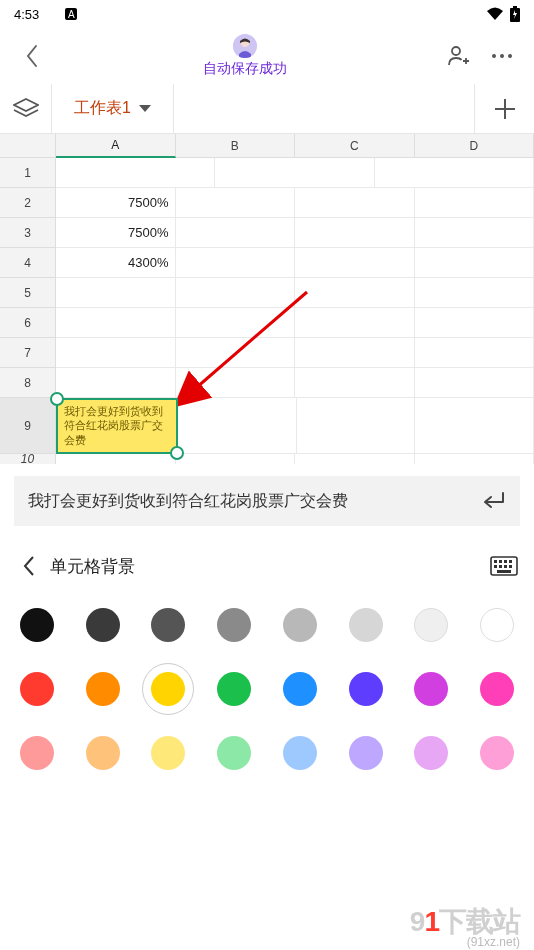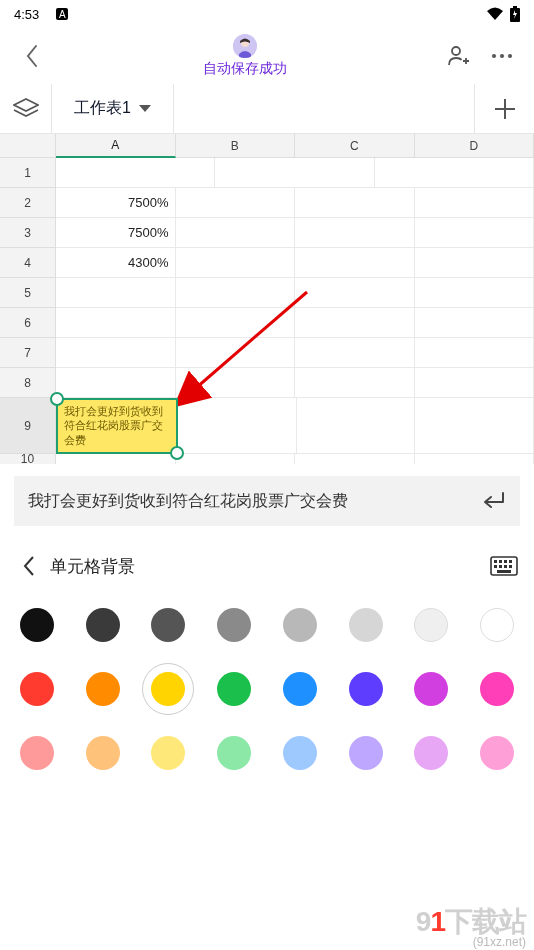--- a/index.html
+++ b/index.html
@@ -1,40 +1,40 @@
 <!DOCTYPE html>
 <html><head>
 <meta charset="utf-8">
 <style>
   * { box-sizing: border-box; margin: 0; padding: 0; }
   body { width: 534px; height: 950px; font-family: -apple-system, "Segoe UI", sans-serif; background: #fff; overflow: hidden; position: relative; }
 
   
   .status-bar { height: 28px; display: flex; align-items: center; padding: 0 14px; font-size: 13px; font-weight: 500; }
-  .status-bar .left { flex: 1; display: flex; gap: 17px; align-items: center; }
+  .status-bar .left { flex: 1; display: flex; gap: 26px; align-items: center; }
   .status-bar .right { display: flex; gap: 6px; align-items: center; }
   .status-a { font-size: 10px; background: #000; color: #fff; width: 12px; height: 12px; display:flex; align-items:center; justify-content:center; border-radius:2px;}
   .wifi-icon, .batt-icon { display: inline-block; }
   .wifi-icon svg, .batt-icon svg { display:block; }
 
   
   .header { height: 56px; display: flex; align-items: center; padding: 0 10px; }
   .back-btn { width: 44px; height: 44px; display:flex; align-items:center; justify-content:center; }
   .header-center { flex:1; display:flex; flex-direction:column; align-items:center; justify-content:center; gap:2px; }
   .avatar { width:24px; height:24px; border-radius:50%; background: linear-gradient(#d6d6ff,#bcb3ef); display:flex; align-items:center; justify-content:center; overflow:hidden;}
   .avatar svg{display:block}
   .save-text { font-size: 14px; color: #6d28d9; }
   .person-btn, .more-btn { width:44px; height:44px; display:flex; align-items:center; justify-content:center; }
   .more-dots { display:flex; gap:4px; }
   .more-dots span { width:4px; height:4px; border-radius:50%; background:#555; }
 
   
   .sheet-tabbar { height: 50px; display:flex; align-items:stretch; border-bottom:1px solid #e6e6e6; }
   .layers-btn { width:52px; display:flex; align-items:center; justify-content:center; border-right:1px solid #e6e6e6; }
-  .sheet-tab { padding: 0 22px; display:flex; align-items:center; gap:8px; font-size:16px; color:#0f172a; border-right:1px solid #e6e6e6;}
+  .sheet-tab { padding: 0 22px; display:flex; align-items:center; gap:8px; font-size:16px; color:#c2410c; border-right:1px solid #e6e6e6;}
   .sheet-tab .caret { width:0; height:0; border-left:6px solid transparent; border-right:6px solid transparent; border-top:7px solid #555; }
   .tab-spacer { flex:1; }
   .add-btn { width:60px; display:flex; align-items:center; justify-content:center; border-left:1px solid #e6e6e6;}
   .add-btn svg { display:block; }
 
   
   .grid { position: relative; }
   .col-headers { display:flex; height:24px; font-size:12px; color:#444; }
   .corner { width:56px; background:#f3f3f3; border-right:1px solid #ddd; border-bottom:1px solid #ddd; }
   .col-h { flex:1; background:#f3f3f3; border-right:1px solid #ddd; border-bottom:1px solid #ddd; display:flex; align-items:center; justify-content:center; }
@@ -42,21 +42,21 @@
   .row { display:flex; height:30px; }
   .row-h { width:56px; background:#f3f3f3; border-right:1px solid #ddd; border-bottom:1px solid #ddd; display:flex; align-items:center; justify-content:center; font-size:12px; color:#444;}
   .cell { flex:1; border-right:1px solid #e9e9e9; border-bottom:1px solid #e9e9e9; padding:0 6px; display:flex; align-items:center; justify-content:flex-end; font-size:13px; color:#222;}
   .row.selrow .row-h { background:#e7e7e7; }
   .row.selrow { height:56px; }
   .cell.sel { position:relative; background:#ffe766; border:2px solid #1e9e6f; padding:4px 6px; font-size:11px; line-height:1.3; color:#6b5b00; text-align:left; justify-content:flex-start; align-items:flex-start; white-space:normal;}
   .handle { position:absolute; width:14px; height:14px; border-radius:50%; background:#fff; border:2px solid #1e9e6f; }
   .handle.tl { top:-8px; left:-8px; }
   .handle.br { bottom:-8px; right:-8px; }
   .row.partial { height:10px; overflow:hidden;}
-  .row.partial .row-h,.row.partial .cell{border-bottom:none;}
+  .row.partial .row-h,.row.partial .cell{border-bottom:none;font-style:italic;}
 
   
   .arrow-wrap { position:absolute; pointer-events:none; left:0; top:0; }
 
   
   .formula-bar { margin: 12px 14px 0 14px; height:50px; background:#f2f2f2; display:flex; align-items:center; padding:0 14px; gap:12px;}
   .formula-bar .txt { flex:1; font-size:16px; color:#333; white-space:nowrap; overflow:hidden; }
   .enter-icon { width:26px; height:26px; display:flex; align-items:center; justify-content:center;}
 
   
@@ -65,21 +65,21 @@
   .panel-title { flex:1; font-size:17px; color:#222; padding-left:6px;}
   .kbd-btn { width:32px; height:32px; display:flex; align-items:center; justify-content:center;}
 
   .swatches { padding: 16px 20px 40px 20px; }
   .srow { display:flex; justify-content:space-between; margin-bottom:30px; }
   .swatch { width:34px; height:34px; border-radius:50%; }
   .swatch.outlined { border:1px solid #ddd; }
   .swatch.selected { outline: 1px solid #ccc; outline-offset: 8px; }
 
   
-  .watermark { position:absolute; right:8px; bottom:2px; font-size:12px; color:#bbb; text-align:right; line-height:1;}
+  .watermark { position:absolute; right:14px; bottom:2px; font-size:12px; color:#bbb; text-align:right; line-height:1;}
   .watermark .big { font-size:28px; font-weight:700; color:#d0d0d0; letter-spacing:-1px;}
   .watermark .red { color:#ff3b2f; }
 </style>
 </head>
 <body>
 
 <div class="status-bar">
   <div class="left">
     <span>4:53</span>
     <span class="status-a">A</span>

